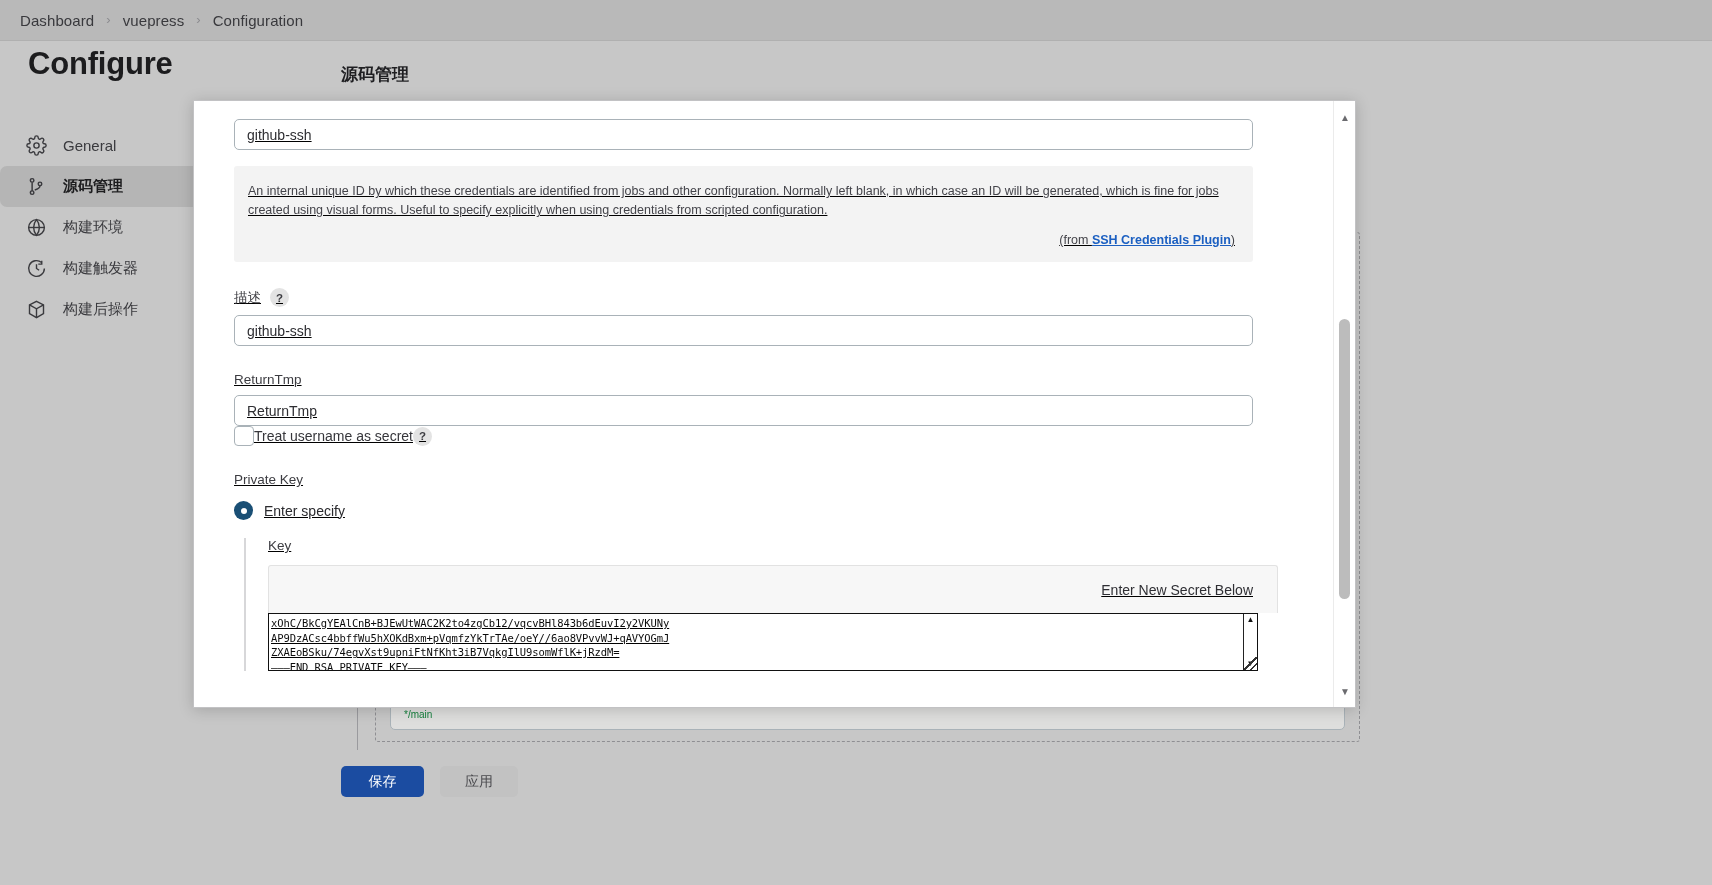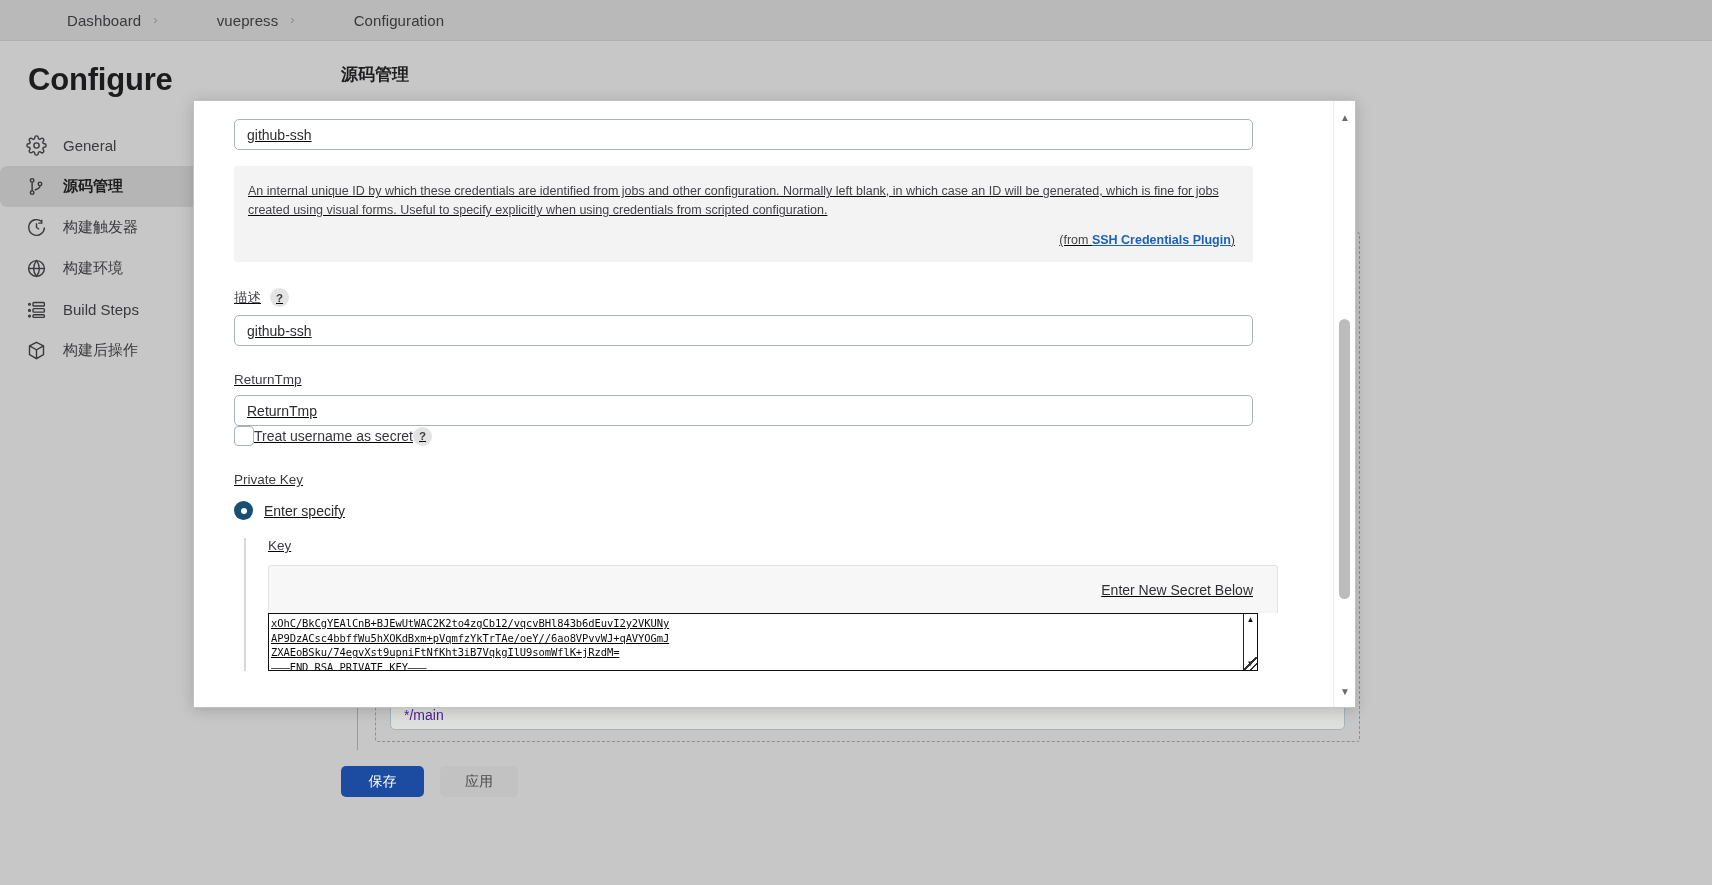--- a/index.html
+++ b/index.html
@@ -23,30 +23,29 @@
   .breadcrumb-bar {
     position: absolute; top: 0; left: 0; right: 0; height: 41px;
     background: #b9b9b9;
     display: flex; align-items: center;
     padding-left: 14px;
     border-bottom: 1px solid #b0b0b0;
   }
   .crumb {
     font-size: 15px; color: #39393d; letter-spacing: .1px;
     padding: 0 6px;
-    margin-left: 47px;
   }
   .crumb-sep {
     font-size: 13px; color: #8b8b8f; padding: 0 6px;
     display: inline-block; transform: translateY(-1px);
   }
 
   
   .page-title {
-    position: absolute; top: 62px; left: 28px;
+    position: absolute; top: 46px; left: 28px;
     font-size: 31px; font-weight: bold; color: #1c1c1e;
     letter-spacing: -.2px;
   }
 
   
   .sidebar {
     position: absolute; top: 125px; left: 0; width: 212px;
   }
   .side-item {
     display: flex; align-items: center;
@@ -102,21 +101,21 @@
     background: #9a9a9e;
   }
   .bg-field {
     position: absolute; left: 390px; top: 699px;
     width: 955px; height: 31px;
     background: #dededd;
     border: 1px solid #a9b2b8;
     border-radius: 5px;
     display: flex; align-items: center;
     padding-left: 13px;
-    font-size: 14px; color: #4c1d95; text-align: center;
+    font-size: 10px; color: #15803d; text-align: center;
   }
 
   
   .btn-row {
     position: absolute; left: 341px; top: 766px;
     display: flex; gap: 16px; align-items: center;
   }
   .btn {
     height: 31px; border-radius: 5px;
     display: flex; align-items: center; justify-content: center;
@@ -336,52 +335,39 @@
           <path d="M7 7v10"></path>
           <path d="M16 11c0 3-3 4-6 5"></path>
         </svg>
       </span>
       <span>源码管理</span>
     </div>
 
     <div class="side-item">
       <span class="side-ico">
         <svg viewBox="0 0 24 24" fill="none" stroke="currentColor" stroke-width="1.6">
+          <circle cx="12" cy="12" r="9"></circle>
+          <path d="M3 12h18"></path>
+          <path d="M12 3a14 14 0 0 1 0 18a14 14 0 0 1 0-18z"></path>
+        </svg>
+      </span>
+      <span>构建环境</span>
+    </div>
+
+    <div class="side-item">
+      <span class="side-ico">
+        <svg viewBox="0 0 24 24" fill="none" stroke="currentColor" stroke-width="1.6">
           <path d="M21 12a9 9 0 1 1-3.2-6.9"></path>
           <path d="M18 3v4h-4"></path>
           <path d="M12 7v5l3 2"></path>
         </svg>
       </span>
       <span>构建触发器</span>
     </div>
 
-    <div class="side-item">
-      <span class="side-ico">
-        <svg viewBox="0 0 24 24" fill="none" stroke="currentColor" stroke-width="1.6">
-          <circle cx="12" cy="12" r="9"></circle>
-          <path d="M3 12h18"></path>
-          <path d="M12 3a14 14 0 0 1 0 18a14 14 0 0 1 0-18z"></path>
-        </svg>
-      </span>
-      <span>构建环境</span>
-    </div>
-
-    <div class="side-item">
-      <span class="side-ico">
-        <svg viewBox="0 0 24 24" fill="none" stroke="currentColor" stroke-width="1.6">
-          <rect x="8" y="4" width="13" height="4" rx="1"></rect>
-          <rect x="8" y="11" width="13" height="4" rx="1"></rect>
-          <rect x="8" y="18" width="13" height="3" rx="1"></rect>
-          <circle cx="4" cy="6" r="1"></circle>
-          <circle cx="4" cy="13" r="1"></circle>
-          <circle cx="4" cy="19.5" r="1"></circle>
-        </svg>
-      </span>
-      <span>Build Steps</span>
-    </div>
 
     <div class="side-item">
       <span class="side-ico">
         <svg viewBox="0 0 24 24" fill="none" stroke="currentColor" stroke-width="1.6">
           <path d="M12 2.6l8 4.2v9.8l-8 4.8-8-4.8V6.8z"></path>
           <path d="M4 6.8l8 4.4 8-4.4"></path>
           <path d="M12 11.2V21"></path>
         </svg>
       </span>
       <span>构建后操作</span>

